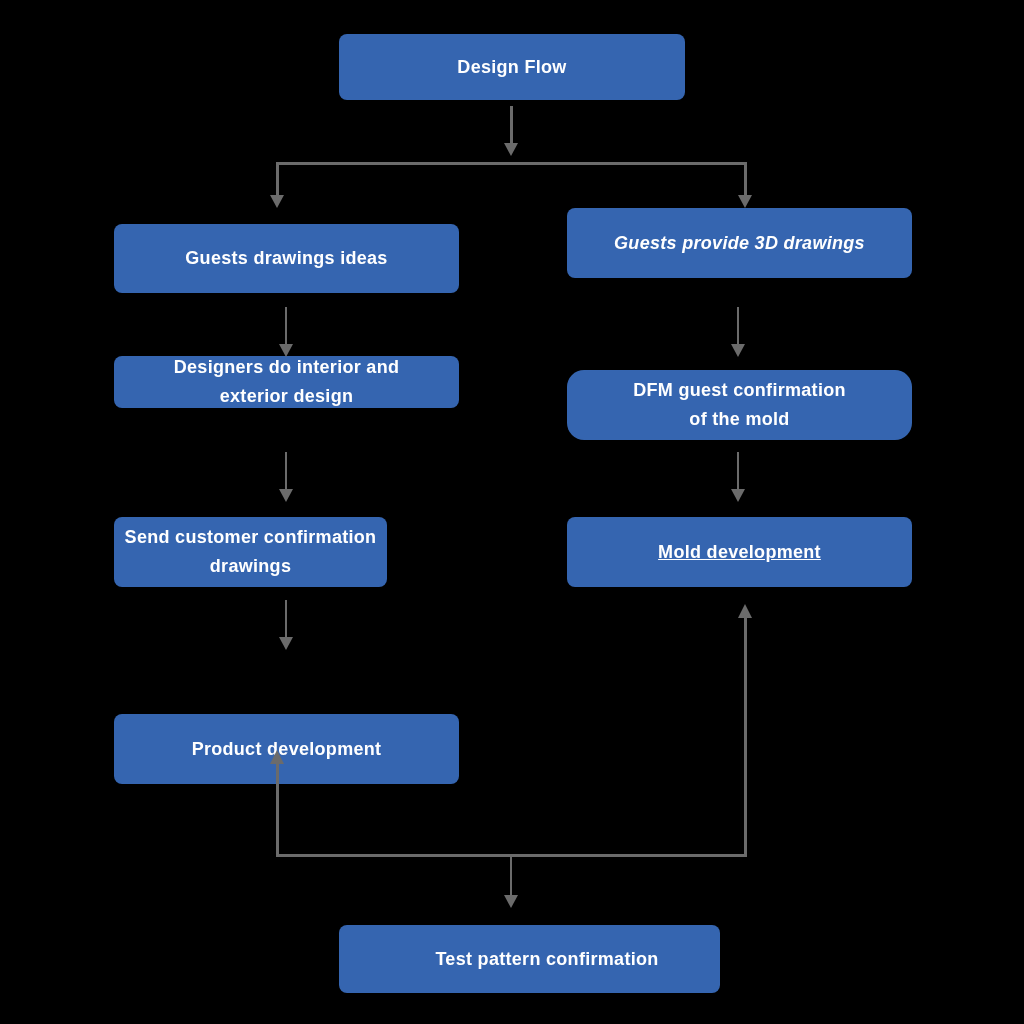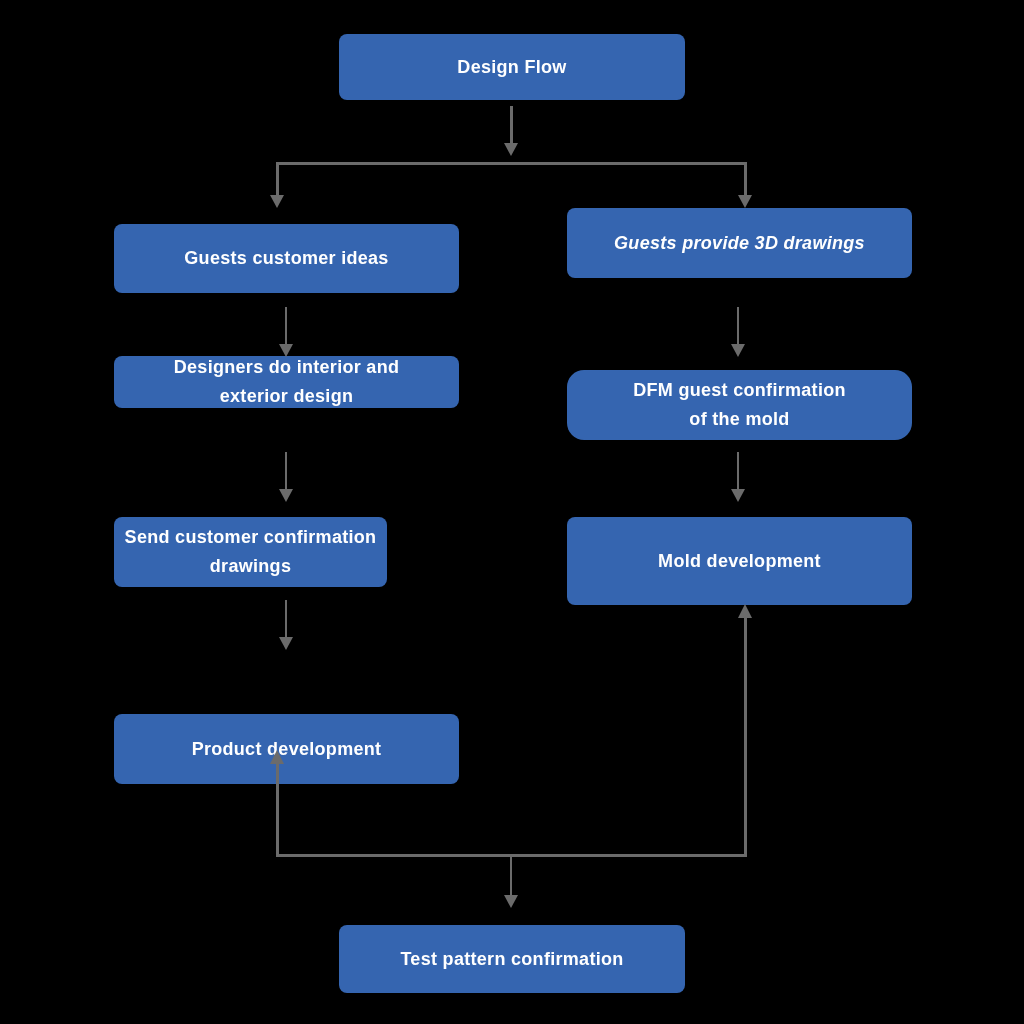--- a/index.html
+++ b/index.html
@@ -52,38 +52,38 @@
     border-bottom: 14px solid var(--arrow-color, #6b6b6b);
   }
 </style>
 </head>
 <body>
 
 <div class="stage">
 
   <div class="node" style="left:339px; top:26px;  width:346px; height:66px;margin-top:8px;">Design Flow</div>
 
-  <div class="node" style="left:114px; top:224px; width:345px; height:69px;">Guests customer ideas</div>
+  <div class="node" style="left:114px; top:224px; width:345px; height:69px;">Guests drawings ideas</div>
 
   <div class="node" style="left:567px; top:208px; width:345px; height:70px;font-style:italic;">Guests provide 3D drawings</div>
 
   <div class="node" style="left:114px; top:356px; width:345px; height:52px;">Designers do interior and
 exterior design</div>
 
   <div class="node" style="left:567px; top:370px; width:345px; height:70px;border-radius:17px;">DFM guest confirmation
 of the mold</div>
 
   <div class="node" style="left:114px; top:517px; width:273px; height:70px;">Send customer confirmation
 drawings</div>
 
-  <div class="node" style="left:567px; top:517px; width:345px; height:88px;">Mold development</div>
+  <div class="node" style="left:567px; top:517px; width:345px; height:70px;text-decoration:underline;">Mold development</div>
 
   <div class="node" style="left:114px; top:666px; width:345px; height:70px;margin-top:48px;">Product development</div>
 
-  <div class="node" style="left:339px; top:925px; width:346px; height:68px;">Test pattern confirmation</div>
+  <div class="node" style="left:339px; top:925px; width:346px; height:68px;padding-left:35px;">Test pattern confirmation</div>
 
   <div>
     <div class="vline" style="left:510px; top:106px; height:37px;"></div>
     <div class="ah-down" style="left:504px; top:143px;"></div>
     <div class="hline" style="left:276px; top:162px; width:471px;"></div>
     <div class="vline" style="left:276px; top:162px; height:33px;"></div>
     <div class="ah-down" style="left:270px; top:195px;"></div>
     <div class="vline" style="left:744px; top:162px; height:33px;"></div>
     <div class="ah-down" style="left:738px; top:195px;"></div>
   </div>

